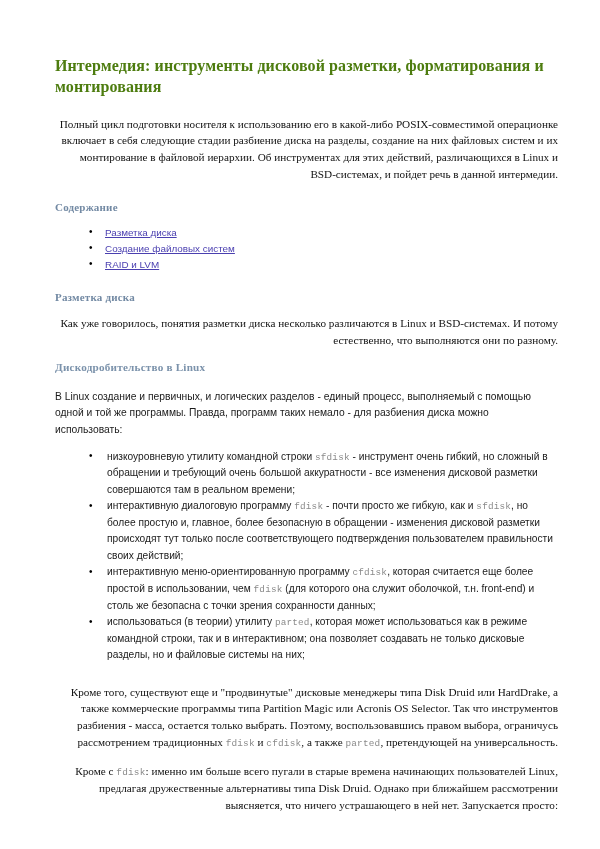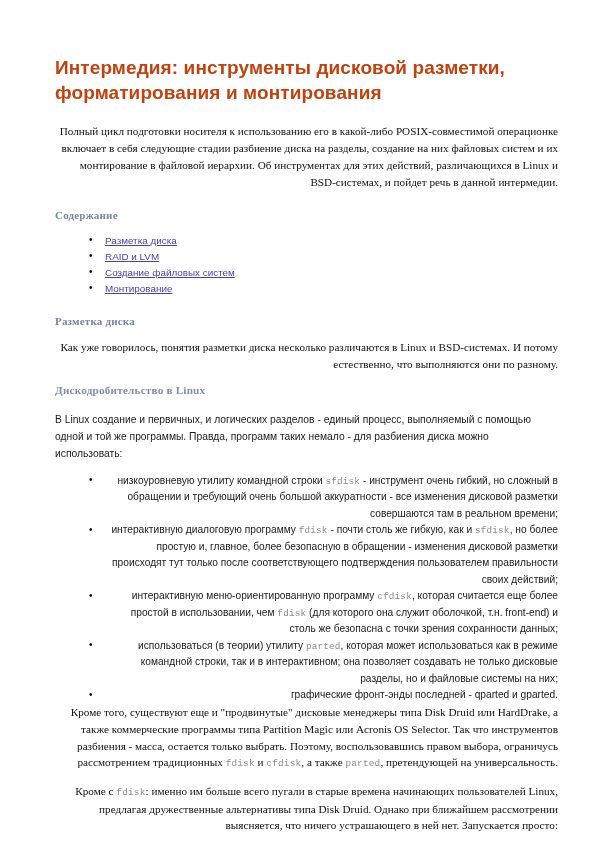--- a/index.html
+++ b/index.html
@@ -20,25 +20,25 @@
   .page {
     box-sizing: border-box;
     width: 600px;
     height: 849px;
     padding: 56px 42px 0 55px;
     background: #ffffff;
   }
 
   
   .doc-title {
-    font-family: Liberation Sans, sans-serif;
-    font-size: 19px;
+    font-family: Liberation Serif, serif;
+    font-size: 16px;
     font-weight: bold;
     line-height: 1.30;
-    color: #c2410c;
+    color: #4d7c0f;
     margin: 0 0 18px 0;
     letter-spacing: 0.1px;
   }
 
   
   .p-serif {
     font-family: "Liberation Serif", "DejaVu Serif", serif;
     font-size: 11.2px;
     line-height: 1.50;
     color: #111111;
@@ -97,23 +97,22 @@
   }
   ul.toc a {
     color: #4a3fb0;
     text-decoration: underline;
     text-underline-offset: 1px;
   }
 
   
   ul.tool-list {
     list-style: none;
-    margin: 0 0 0 0;
+    margin: 0 0 20px 0;
     padding: 0 0 0 34px;
-    text-align: right;
   }
   ul.tool-list > li {
     position: relative;
     font-family: "Liberation Sans", "DejaVu Sans", sans-serif;
     font-size: 10.2px;
     line-height: 1.62;
     color: #1a1a1a;
     padding-left: 18px;
     margin: 0 0 0 0;
   }
@@ -143,48 +142,44 @@
 <div class="page">
 
   <h1 class="doc-title">Интермедия: инструменты дисковой разметки, форматирования и монтирования</h1>
 
   <p class="p-serif">Полный цикл подготовки носителя к использованию его в какой-либо POSIX-совместимой операционке включает в себя следующие стадии разбиение диска на разделы, создание на них файловых систем и их монтирование в файловой иерархии. Об инструментах для этих действий, различающихся в Linux и BSD-системах, и пойдет речь в данной интермедии.</p>
 
   <h2 class="section-heading">Содержание</h2>
 
   <ul class="toc">
     <li><a href="#">Разметка диска</a></li>
+    <li><a href="#">Создание файловых систем</a></li>
     <li><a href="#">RAID и LVM</a></li>
-    <li><a href="#">Создание файловых систем</a></li>
-    <li><a href="#">Монтирование</a></li>
   </ul>
 
   <h2 class="section-heading">Разметка диска</h2>
 
   <p class="p-serif">Как уже говорилось, понятия разметки диска несколько различаются в Linux и BSD-системах. И потому естественно, что выполняются они по разному.</p>
 
   <h3 class="sub-heading">Дискодробительство в Linux</h3>
 
   <p class="p-sans">В Linux создание и первичных, и логических разделов - единый процесс, выполняемый с помощью одной и той же программы. Правда, программ таких немало - для разбиения диска можно использовать:</p>
 
   <ul class="tool-list">
     <li>
       <span>низкоуровневую утилиту командной строки </span><code class="code">sfdisk</code><span> - инструмент очень гибкий, но сложный в обращении и требующий очень большой аккуратности - все изменения дисковой разметки совершаются там в реальном времени;</span>
     </li>
     <li>
-      <span>интерактивную диалоговую программу </span><code class="code">fdisk</code><span> - почти столь же гибкую, как и </span><code class="code">sfdisk</code><span>, но более простую и, главное, более безопасную в обращении - изменения дисковой разметки происходят тут только после соответствующего подтверждения пользователем правильности своих действий;</span>
+      <span>интерактивную диалоговую программу </span><code class="code">fdisk</code><span> - почти просто же гибкую, как и </span><code class="code">sfdisk</code><span>, но более простую и, главное, более безопасную в обращении - изменения дисковой разметки происходят тут только после соответствующего подтверждения пользователем правильности своих действий;</span>
     </li>
     <li>
       <span>интерактивную меню-ориентированную программу </span><code class="code">cfdisk</code><span>, которая считается еще более простой в использовании, чем </span><code class="code">fdisk</code><span> (для которого она служит оболочкой, т.н. front-end) и столь же безопасна с точки зрения сохранности данных;</span>
     </li>
     <li>
       <span>использоваться (в теории) утилиту </span><code class="code">parted</code><span>, которая может использоваться как в режиме командной строки, так и в интерактивном; она позволяет создавать не только дисковые разделы, но и файловые системы на них;</span>
-    </li>
-    <li>
-      <span>графические фронт-энды последней - qparted и gparted.</span>
     </li>
   </ul>
 
   <p class="p-serif">
     <span>Кроме того, существуют еще и "продвинутые" дисковые менеджеры типа Disk Druid или HardDrake, а также коммерческие программы типа Partition Magic или Acronis OS Selector. Так что инструментов разбиения - масса, остается только выбрать. Поэтому, воспользовавшись правом выбора, ограничусь рассмотрением традиционных </span><code class="code">fdisk</code><span> и </span><code class="code">cfdisk</code><span>, а также </span><code class="code">parted</code><span>, претендующей на универсальность.</span>
   </p>
 
   <p class="p-serif">
     <span>Кроме с </span><code class="code">fdisk</code><span>: именно им больше всего пугали в старые времена начинающих пользователей Linux, предлагая дружественные альтернативы типа Disk Druid. Однако при ближайшем рассмотрении выясняется, что ничего устрашающего в ней нет. Запускается просто:</span>
   </p>

